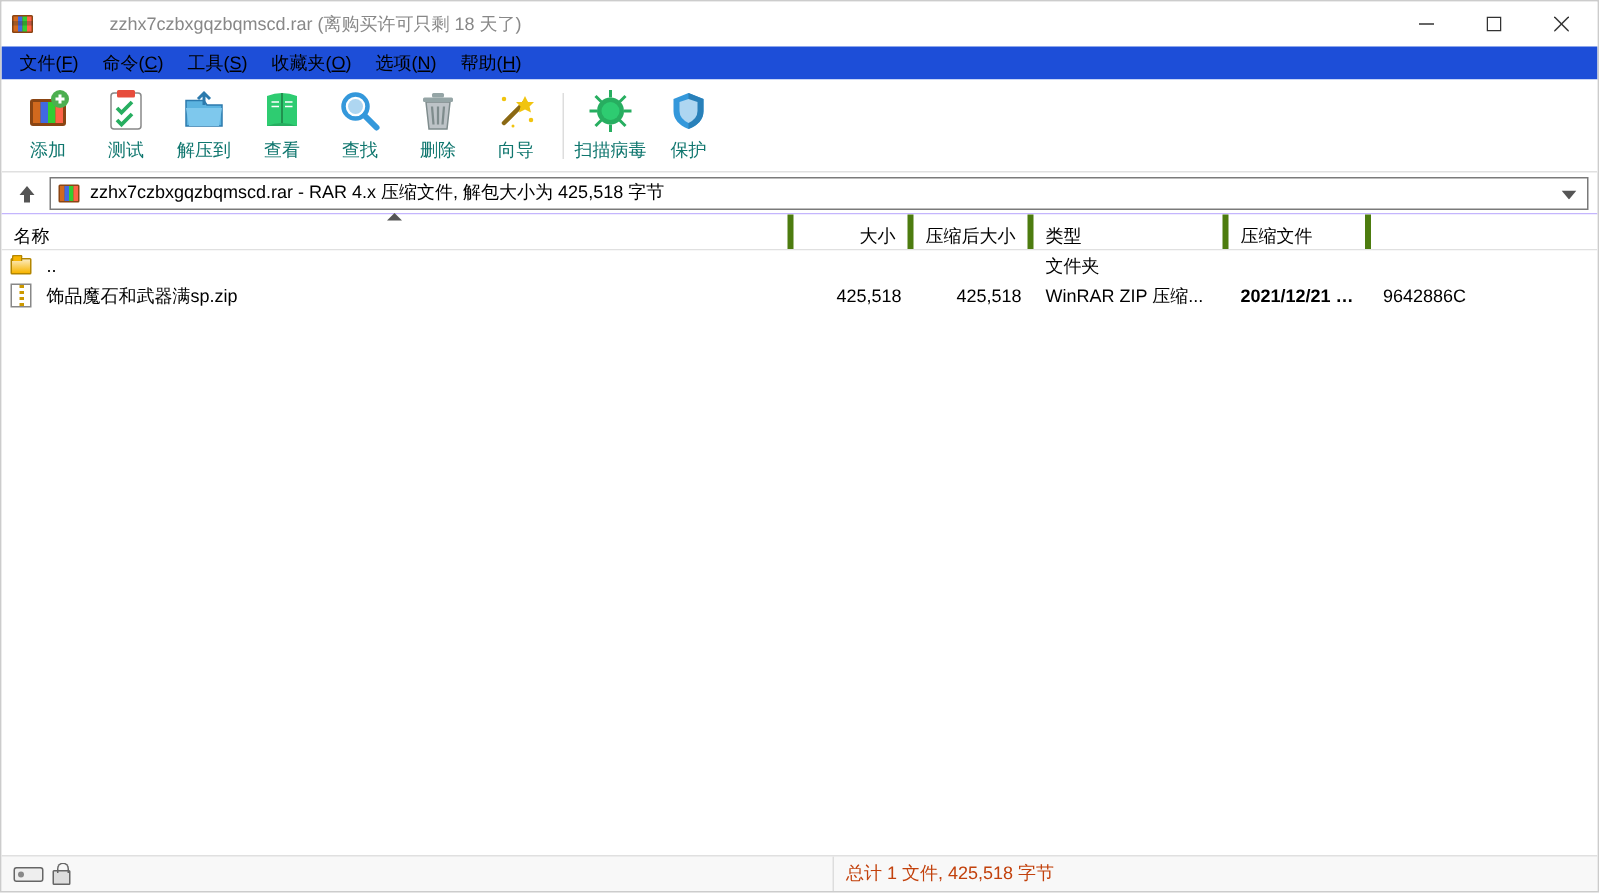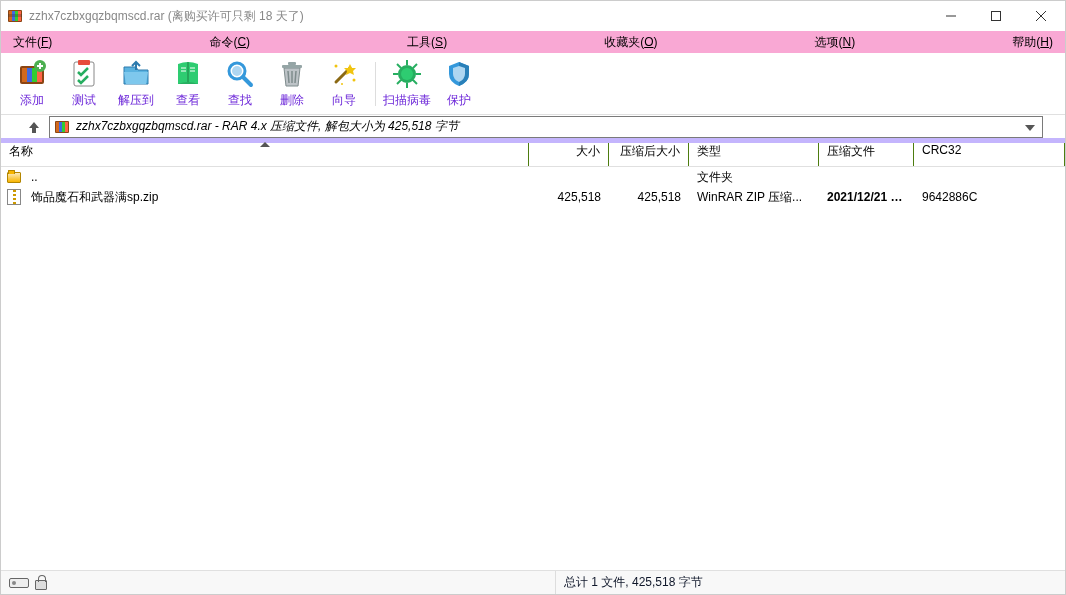--- a/index.html
+++ b/index.html
@@ -1,42 +1,42 @@
 <!DOCTYPE html>
 <html><head>
 <meta charset="utf-8">
 <style>
 * { margin: 0; padding: 0; box-sizing: border-box; font-family: "Microsoft YaHei", "Segoe UI", sans-serif; font-size: 12px; }
 body { background: #fff; width: 1066px; height: 595px; display: flex; flex-direction: column; overflow: hidden; border: 1px solid #ccc; }
 
-.titlebar { height: 30px; background: #fff; display: flex; align-items: center; padding: 0 2px 0 6px; color: #999; }
+.titlebar { height: 30px; background: #fff; display: flex; align-items: center; padding: 0 2px 0 6px; color: #999; gap: 44px; }
 .titlebar .app-icon { width: 16px; height: 16px; margin-right: 6px; }
 .titlebar .title-text { flex: 1; color: #888; }
 .titlebar .win-controls { display: flex; }
 .titlebar .win-btn { width: 45px; height: 28px; display: flex; align-items: center; justify-content: center; color: #555; }
 
-.menubar { height: 22px; display: flex; align-items: center; padding: 0 4px; background: #f9a8d4; justify-content: space-between; }
+.menubar { height: 22px; display: flex; align-items: center; padding: 0 4px; background: #1d4ed8; }
 .menubar .menu-item { padding: 2px 8px; color: #000; }
 .menubar .menu-item u { text-decoration: underline; }
 
 .toolbar { height: 62px; display: flex; align-items: center; padding: 2px 6px; background: #fff; border-bottom: 1px solid #e0e0e0; gap: 2px; }
 .toolbar .tool-btn { width: 50px; height: 58px; display: flex; flex-direction: column; align-items: center; justify-content: center; gap: 2px; border-radius: 3px; }
 .toolbar .tool-icon { width: 32px; height: 32px; display: flex; align-items: center; justify-content: center; }
-.toolbar .tool-label { font-size: 12px; color: #6d28d9; }
+.toolbar .tool-label { font-size: 12px; color: #0f766e; }
 .toolbar .sep { width: 1px; height: 44px; background: #ddd; margin: 0 4px; }
 
-.pathbar { height: 28px; display: flex; align-items: center; padding: 2px 22px; gap: 4px; border-bottom: 5px solid #c4b5fd; font-style: italic; }
+.pathbar { height: 28px; display: flex; align-items: center; padding: 2px 6px; gap: 4px; border-bottom: 1px solid #c4b5fd; }
 .pathbar .up-btn { width: 22px; height: 22px; display: flex; align-items: center; justify-content: center; border: 1px solid transparent; }
 .pathbar .path-field { flex: 1; height: 22px; border: 1px solid #7a7a7a; display: flex; align-items: center; padding: 0 4px; gap: 6px; background: #fff; }
 .pathbar .path-field .rar-icon { width: 16px; height: 16px; }
 .pathbar .path-text { flex: 1; color: #000; white-space: nowrap; overflow: hidden; }
 .pathbar .dd { width: 16px; color: #555; text-align: center; }
 
 .headers { height: 24px; display: flex; align-items: center; border-bottom: 1px solid #e0e0e0; background: #fff; }
-.headers .col { padding: 0 8px; color: #000; border-right: 1px solid #4d7c0f; height: 100%; display: flex; align-items: flex-start; position: relative; }
+.headers .col { padding: 0 8px; color: #000; border-right: 4px solid #4d7c0f; height: 100%; display: flex; align-items: flex-end; position: relative; }
 .headers .col.sorted::after { content: ""; position: absolute; right: 50%; top: -1px; border-left: 5px solid transparent; border-right: 5px solid transparent; border-bottom: 5px solid #555; transform: translateX(50%); }
 .col-name { width: 528px; }
 .col-size { width: 80px; justify-content: flex-end; }
 .col-packed { width: 80px; justify-content: flex-end; }
 .col-type { width: 130px; }
 .col-mod { width: 95px; }
 .col-crc { flex: 1; }
 
 .filelist { flex: 1; overflow: auto; background: #fff; }
 .row { height: 20px; display: flex; align-items: center; }
@@ -44,21 +44,21 @@
 .row .icon-cell { width: 22px; padding-left: 6px; display: flex; align-items: center; }
 .row .c-name { width: 506px; }
 .row .c-size { width: 80px; text-align: right; }
 .row .c-packed { width: 80px; text-align: right; }
 .row .c-type { width: 130px; }
 .row .c-mod { width: 95px; font-weight: bold; }
 .row .c-crc { flex: 1; }
 
 .statusbar { height: 24px; border-top: 1px solid #e0e0e0; display: flex; align-items: center; background: #f8f8f8; }
 .statusbar .status-left { width: 555px; padding: 0 8px; display: flex; align-items: center; gap: 6px; border-right: 1px solid #ddd; height: 100%; }
-.statusbar .status-right { flex: 1; padding: 0 8px; color: #0f172a; }
+.statusbar .status-right { flex: 1; padding: 0 8px; color: #c2410c; }
 
 .folder-icon-sm { width: 14px; height: 11px; background: linear-gradient(#fceabb, #f8b500); border: 1px solid #b38600; border-radius: 1px; position: relative; }
 .folder-icon-sm::before { content: ""; position: absolute; top: -3px; left: 0; width: 5px; height: 3px; background: #f8b500; border: 1px solid #b38600; border-bottom: none; border-radius: 1px 1px 0 0; }
 
 .zip-icon-sm { width: 14px; height: 16px; background: #fff; border: 1px solid #888; position: relative; }
 .zip-icon-sm::after { content: ""; position: absolute; left: 5px; top: 0; width: 3px; height: 100%; background: repeating-linear-gradient(#c90 0 2px, #fff 2px 4px); }
 
 .rar-icon-svg { display: block; }
 .disk-icon { width: 20px; height: 10px; border: 1px solid #666; border-radius: 2px; background: #eee; position: relative; }
 .disk-icon::after { content: ""; position: absolute; left: 2px; top: 2px; width: 4px; height: 4px; border-radius: 50%; background: #888; }
@@ -259,23 +259,20 @@
     </div>
   <div class="col col-packed">
       <span>压缩后大小</span>
     </div>
   <div class="col col-type">
       <span>类型</span>
     </div>
   <div class="col col-mod">
       <span>压缩文件</span>
     </div>
-  <div class="col col-crc">
-      <span>CRC32</span>
-    </div>
 </div>
 
 <div class="filelist">
   <div class="row">
     <span class="icon-cell">
         <span class="folder-icon-sm"></span>
       </span>
     <span class="cell c-name">..</span>
     <span class="cell c-size"></span>
     <span class="cell c-packed"></span>

